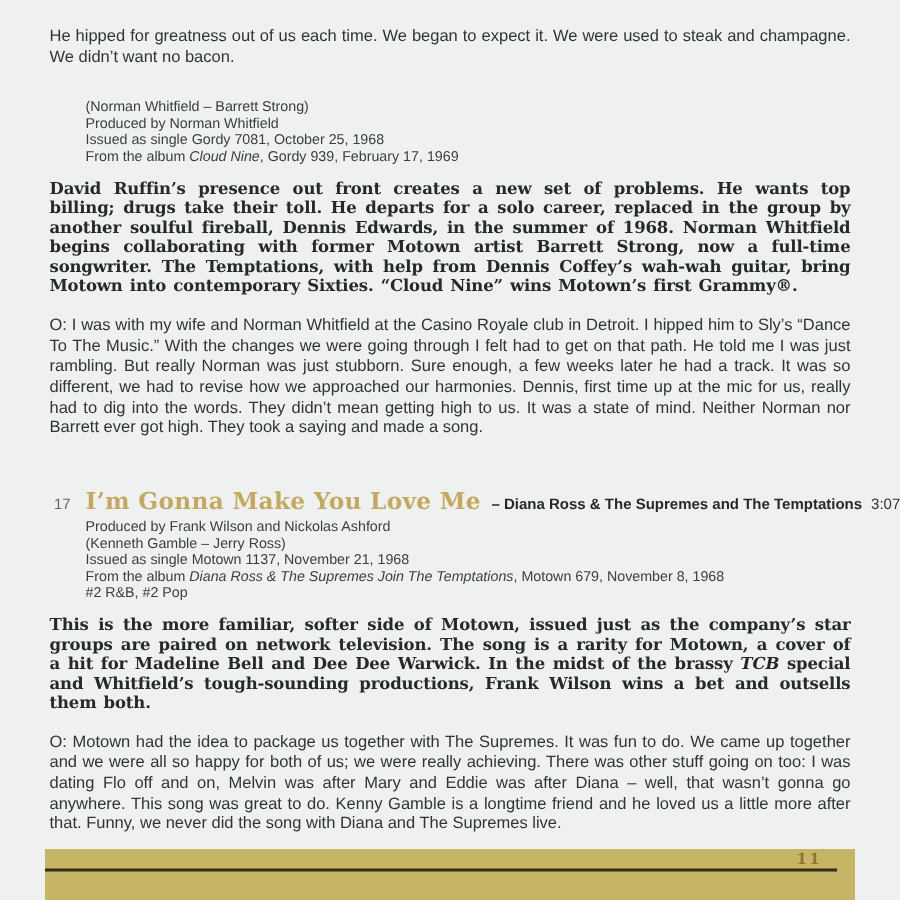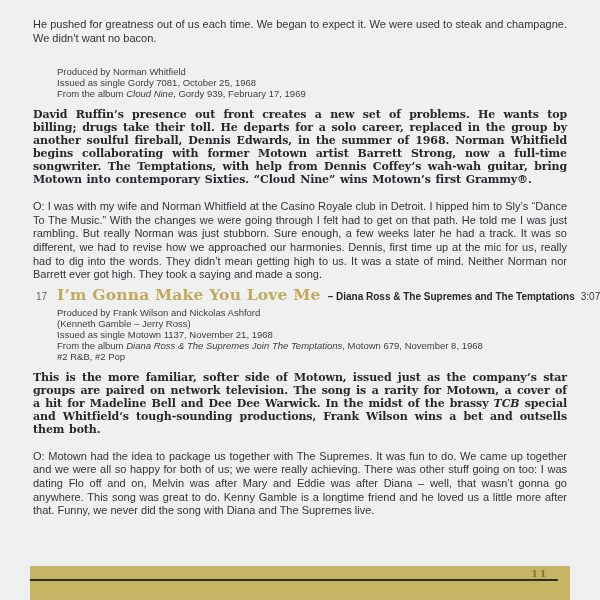--- a/index.html
+++ b/index.html
@@ -18,21 +18,21 @@
   }
   p.quote {
     font-size: 11px;
     line-height: 13.7px;
     text-align: justify;
     margin: 0;
     color: #303437;
   }
   .track { margin: 0; }
   .track-16 { margin-top: 21px; }
-  .track-17 { margin-top: 3px; }
+  .track-17 { margin-top: 31px; }
   .track-header {
     display: flex;
     align-items: baseline;
     white-space: nowrap;
   }
   .track-num {
     font-size: 10px;
     color: #63676a;
     display: inline-block;
     width: 21px;
@@ -96,24 +96,25 @@
     font-size: 10px;
     letter-spacing: 1.5px;
     color: #8d7430;
   }
 </style>
 </head>
 <body>
 
 <div class="content">
 
-  <p class="quote">He pushed for greatness out of us each time. We began to expect it. We were used to steak and champagne. We didn’t want no bacon.</p>
+  <p class="quote">He hipped for greatness out of us each time. We began to expect it. We were used to steak and champagne. We didn’t want no bacon.</p>
 
   <section class="track track-16">
     <div class="credits">
+      <div class="line">(Norman Whitfield – Barrett Strong)</div>
       <div class="line">Produced by Norman Whitfield</div>
       <div class="line">Issued as single Gordy 7081, October 25, 1968</div>
       <div class="line"><span>From the album </span><i>Cloud Nine</i><span>, Gordy 939, February 17, 1969</span></div>
     </div>
     <p class="commentary">David Ruffin’s presence out front creates a new set of problems. He wants top billing; drugs take their toll. He departs for a solo career, replaced in the group by another soulful fireball, Dennis Edwards, in the summer of 1968. Norman Whitfield begins collaborating with former Motown artist Barrett Strong, now a full-time songwriter. The Temptations, with help from Dennis Coffey’s wah-wah guitar, bring Motown into contemporary Sixties. “Cloud Nine” wins Motown’s first Grammy®.</p>
     <p class="quote">O: I was with my wife and Norman Whitfield at the Casino Royale club in Detroit. I hipped him to Sly’s “Dance To The Music.” With the changes we were going through I felt had to get on that path. He told me I was just rambling. But really Norman was just stubborn. Sure enough, a few weeks later he had a track. It was so different, we had to revise how we approached our harmonies. Dennis, first time up at the mic for us, really had to dig into the words. They didn’t mean getting high to us. It was a state of mind. Neither Norman nor Barrett ever got high. They took a saying and made a song.</p>
   </section>
 
   <section class="track track-17">
     <div class="track-header">

